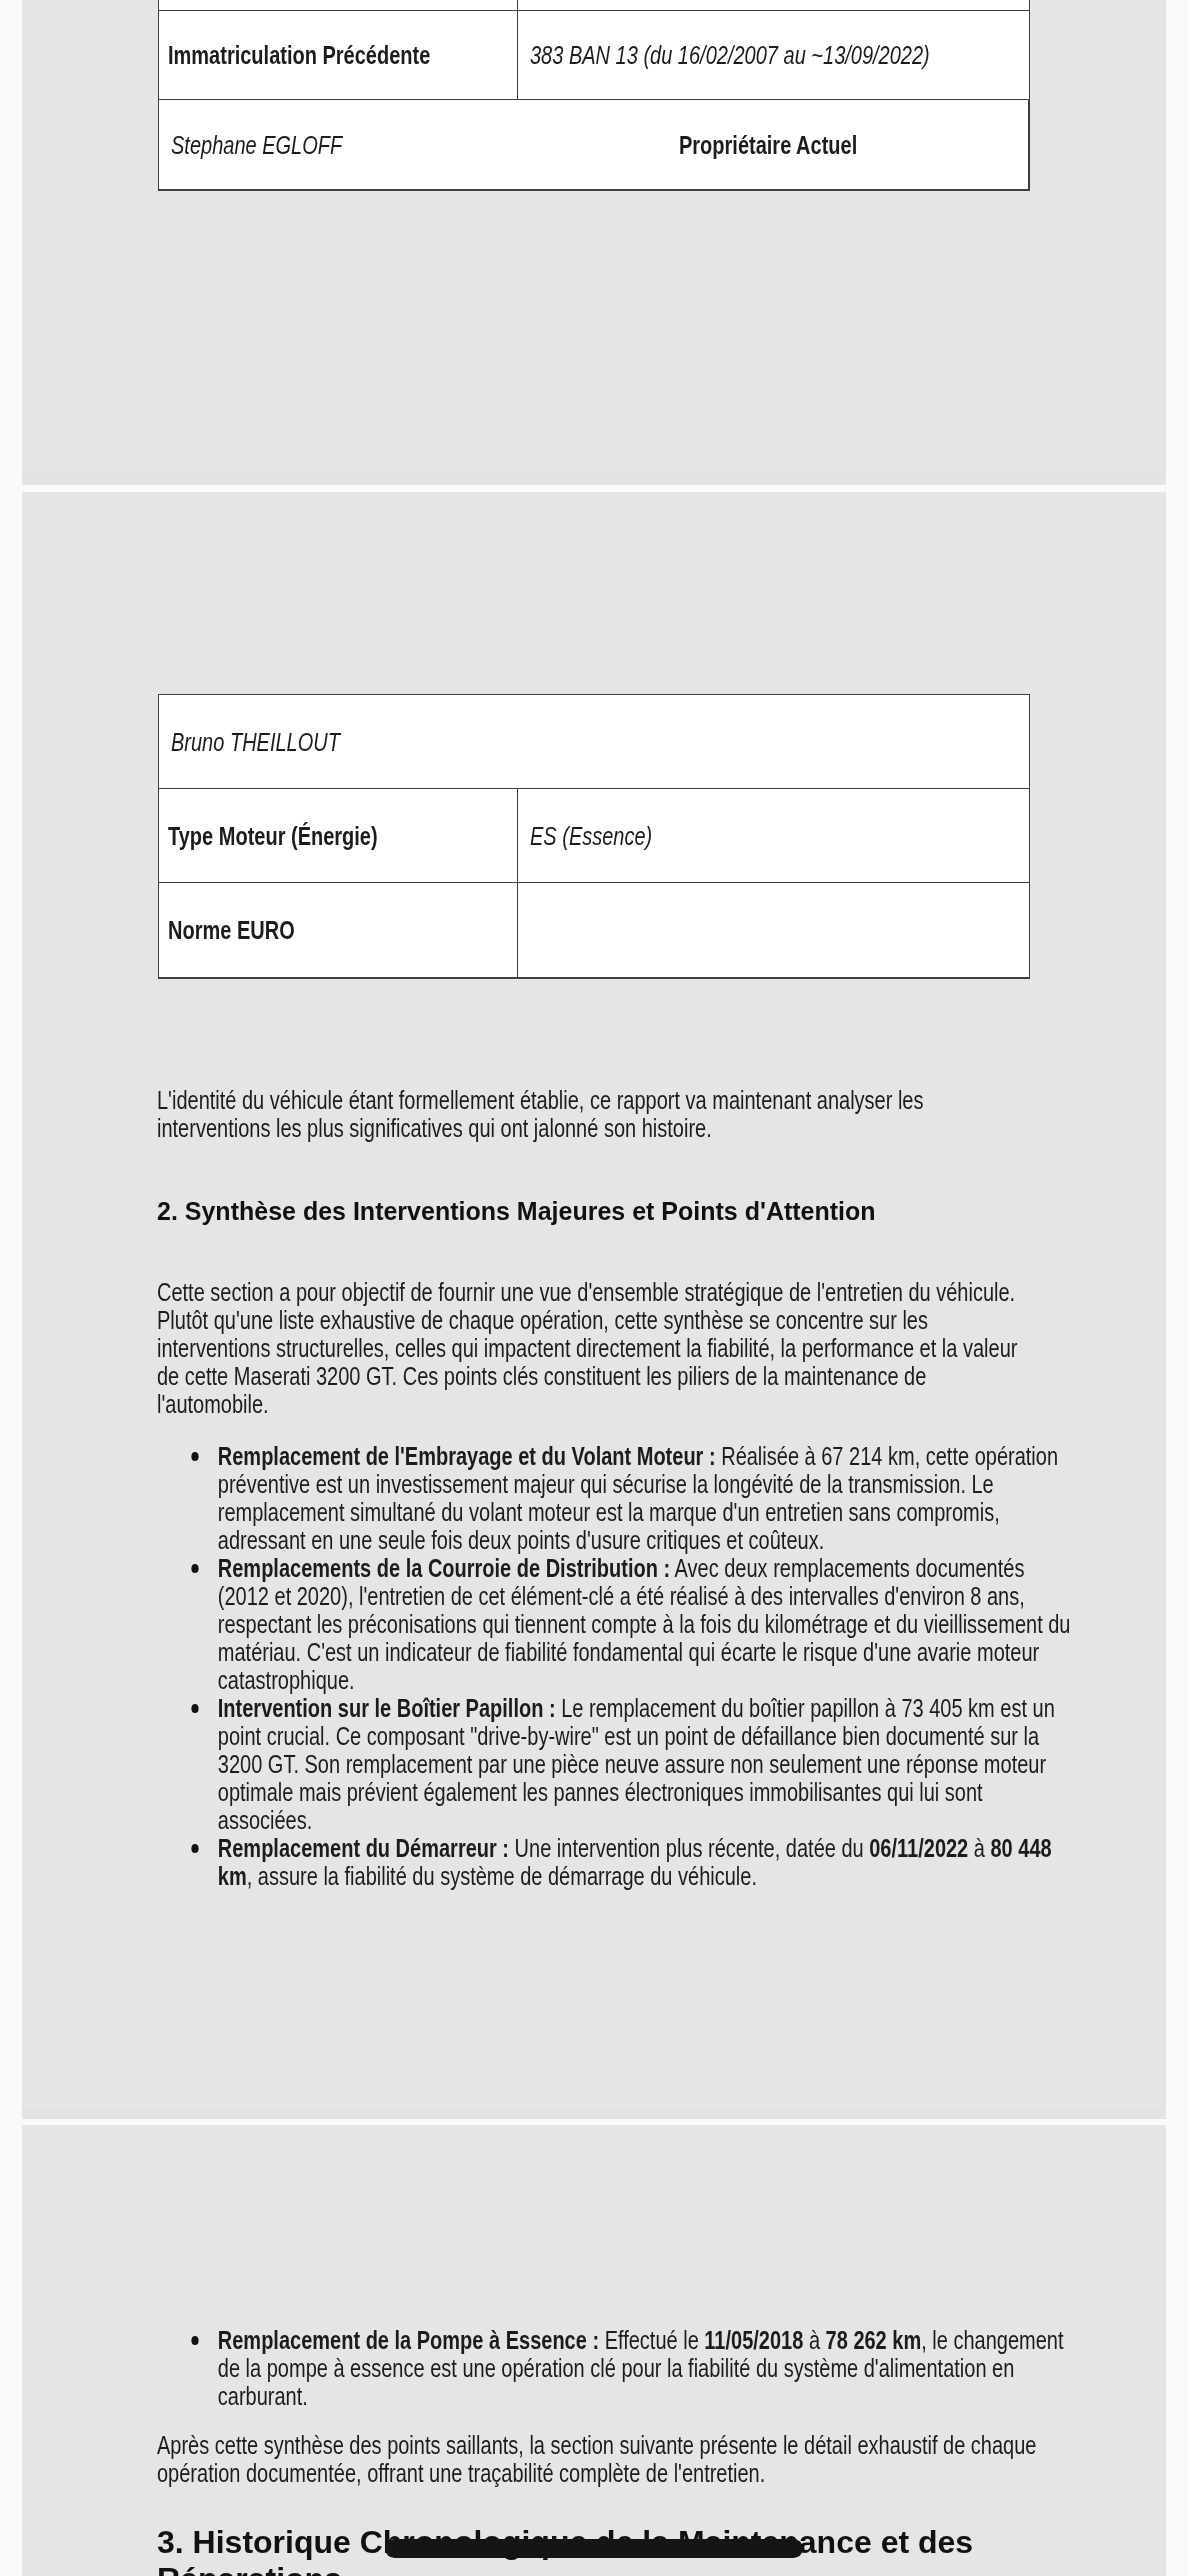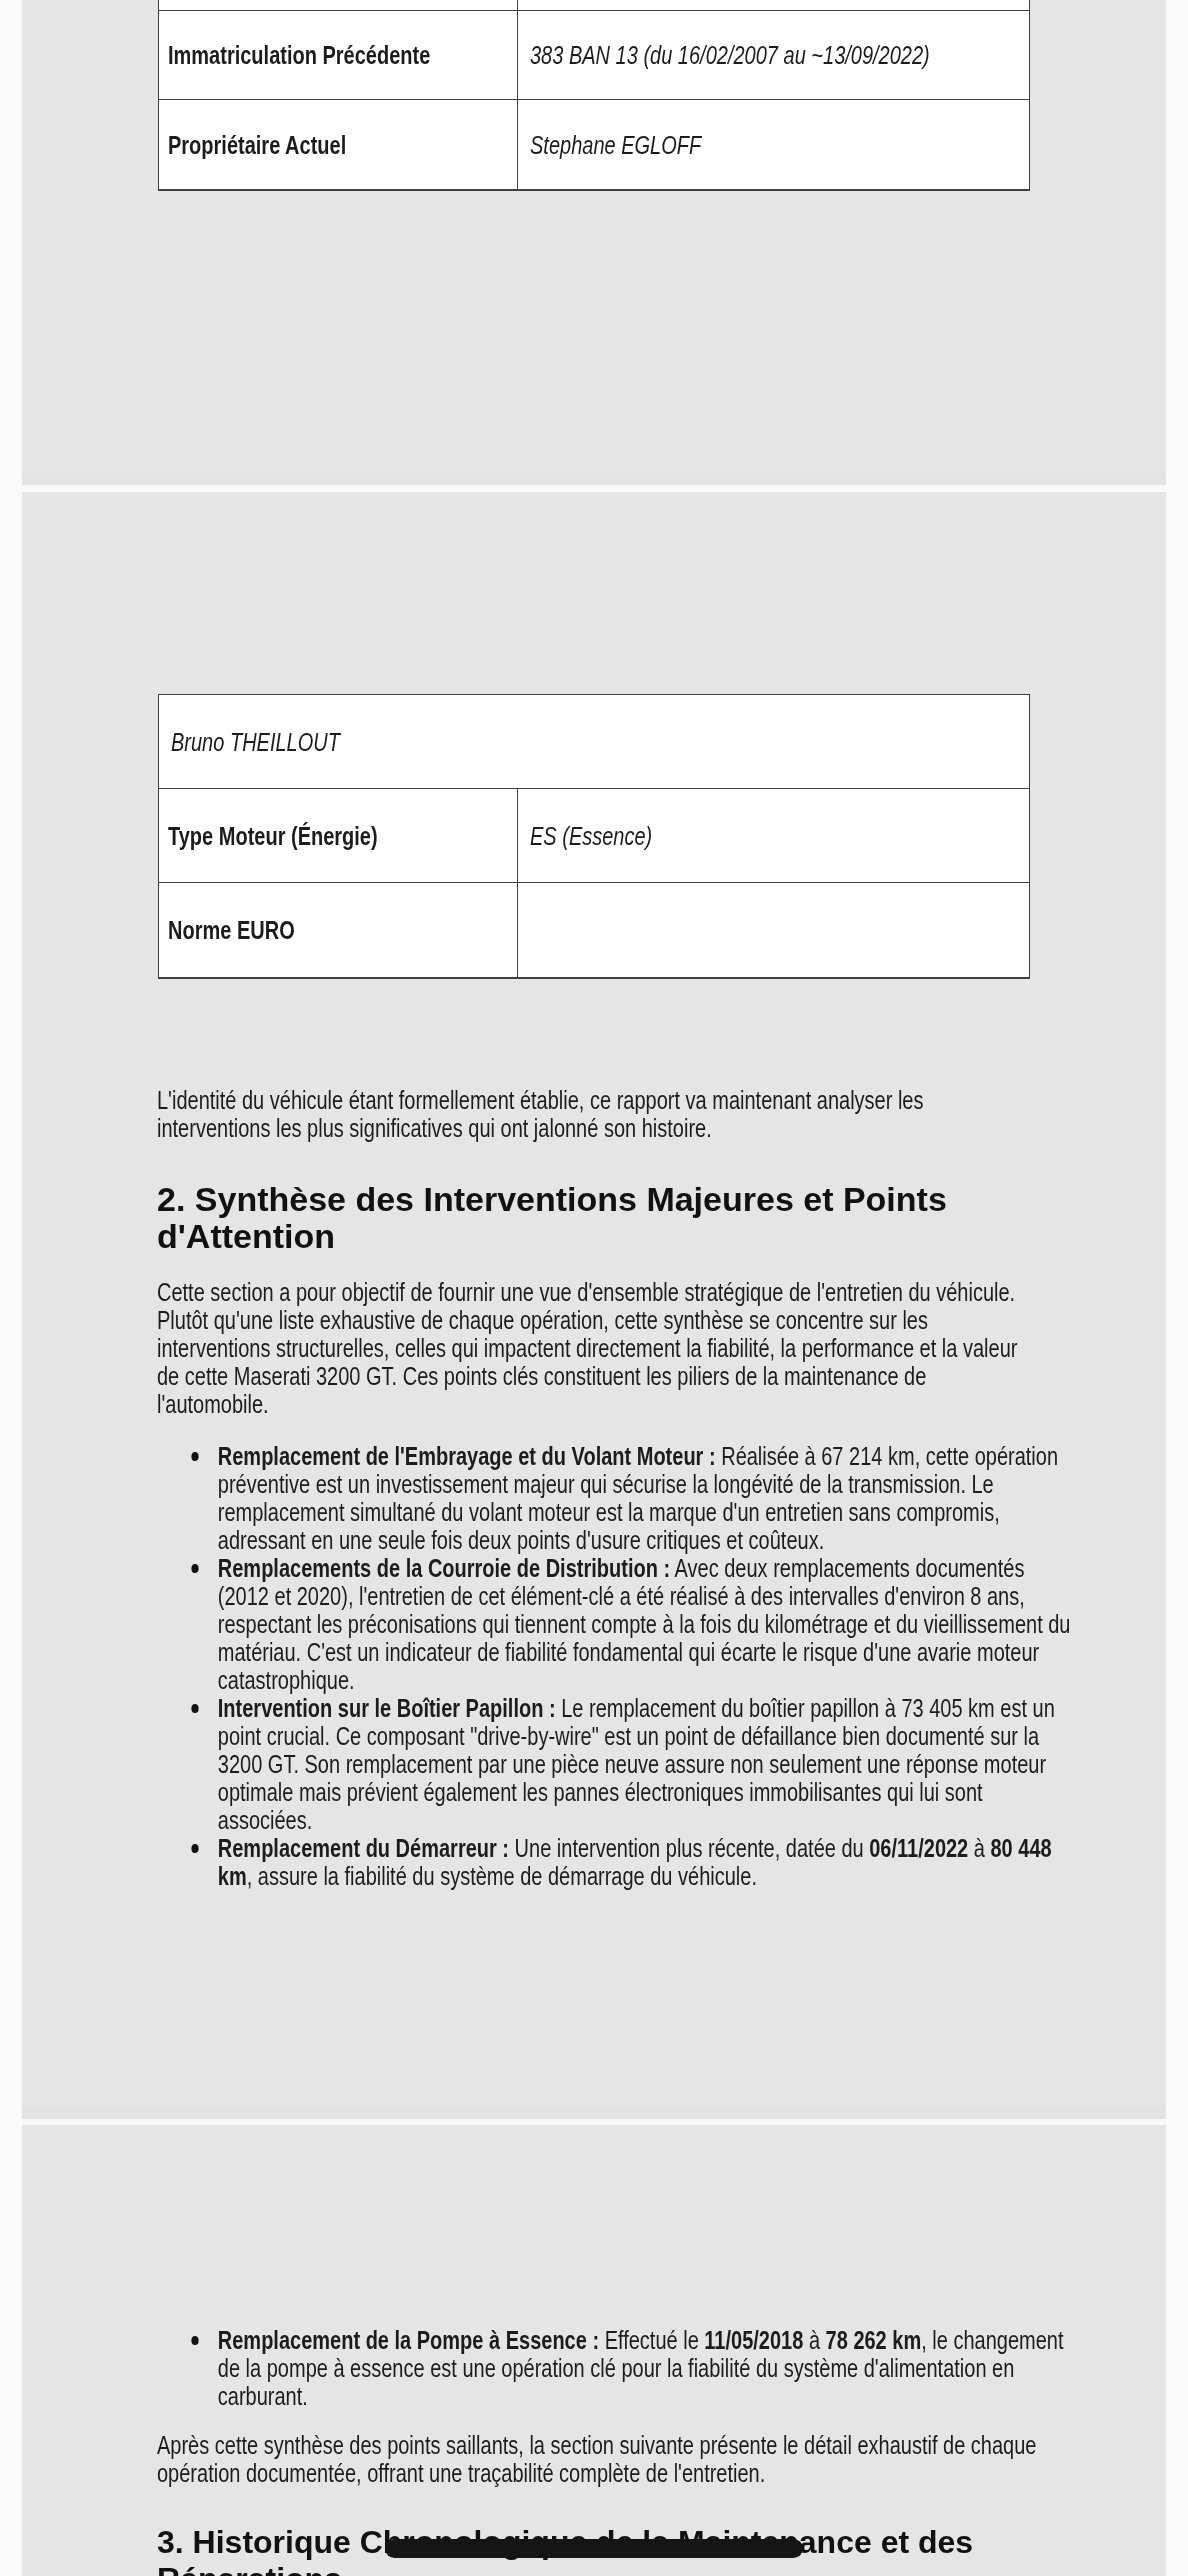--- a/index.html
+++ b/index.html
@@ -44,21 +44,21 @@
   .tbl .td-value{flex:1;padding-left:12px;font-style:italic;}
   .tbl .td .cell-text{font-size:25px;line-height:28px;white-space:nowrap;}
   .tbl .td-label .cell-text{font-weight:bold;}
   #table1 .tr{height:89px;}
   #table2 .tr{height:94px;}
 
   .heading{
     position:absolute;
     font-weight:bold;color:#111;
   }
-  #heading2{font-size:34px;line-height:37px;width:884px;}
+  #heading2{font-size:25px;line-height:37px;width:884px;margin-top:12px;}
   #heading3{font-size:32px;line-height:37px;width:912px;}
 
   ul.doc-list{list-style:none;margin:0;padding:0;}
   ul.doc-list li{
     position:relative;
     padding-left:76px;
     font-size:25px;line-height:28px;
   }
   ul.doc-list li::before{
     content:"";
@@ -80,25 +80,25 @@
       </div>
       <div class="tr">
         <div class="td td-label">
           <span class="cell-text cond">Immatriculation Précédente</span>
         </div>
         <div class="td td-value">
           <span class="cell-text cond">383 BAN 13 (du 16/02/2007 au ~13/09/2022)</span>
         </div>
       </div>
       <div class="tr">
+        <div class="td td-value">
+          <span class="cell-text cond">Stephane EGLOFF</span>
+        </div>
         <div class="td td-label">
           <span class="cell-text cond">Propriétaire Actuel</span>
-        </div>
-        <div class="td td-value">
-          <span class="cell-text cond">Stephane EGLOFF</span>
         </div>
       </div>
     </div>
 </div>
 
 <div class="page-gap-band" id="gap1"></div>
 
 <div class="page" id="page2">
   <div class="tbl" id="table2" style="left:136px;top:202px;">
       <div class="tr">

